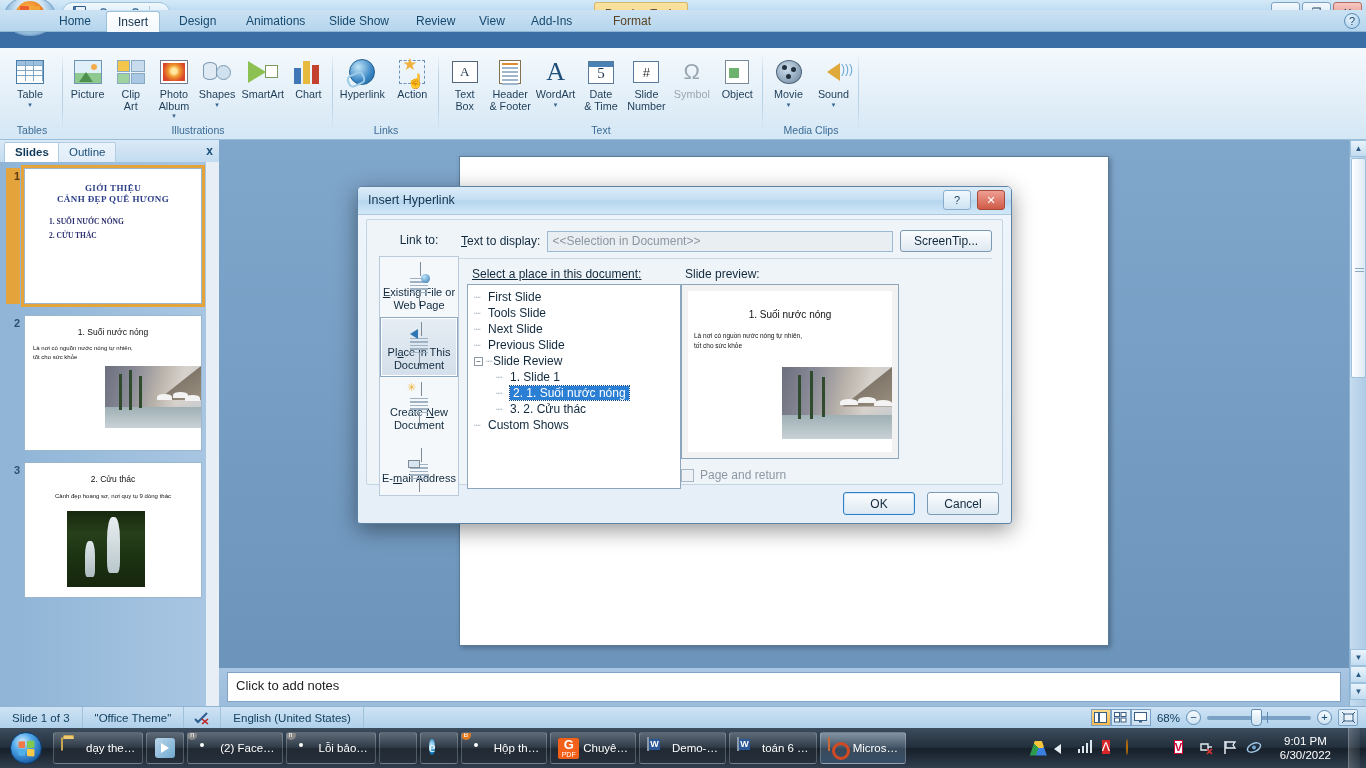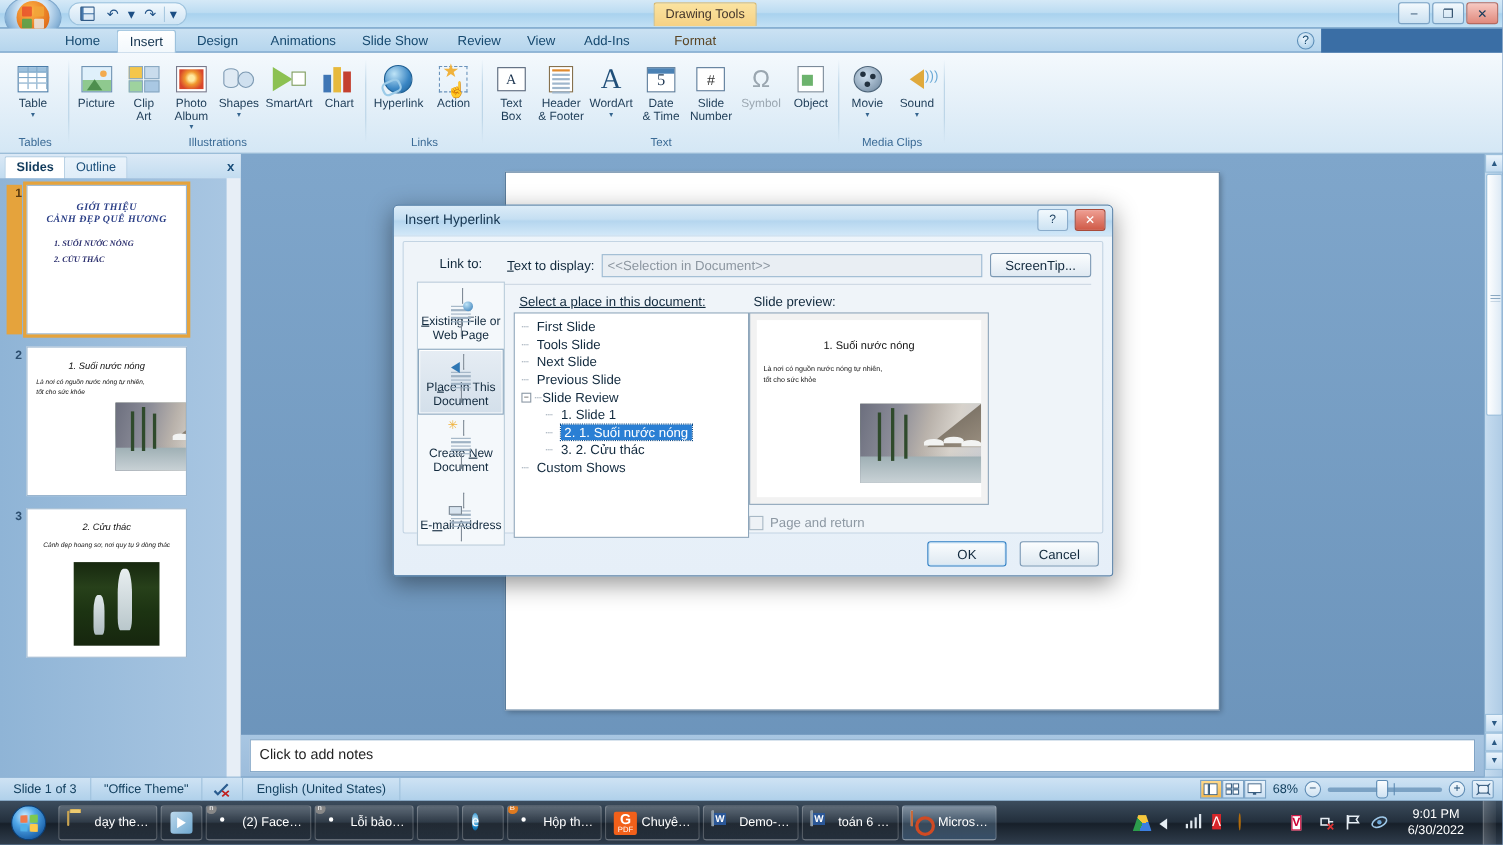--- a/index.html
+++ b/index.html
@@ -63,21 +63,21 @@
   .wbtns { position:absolute; right:4px; top:2px; display:flex; gap:2px; }
   .wbtn {
     width: 29px; height: 20px; border:1px solid #7ba2c4; border-radius:3px;
     background: linear-gradient(to bottom, #f3f9fd, #cbe1f1);
     display:flex;align-items:center;justify-content:center; font-size:11px; color:#1a3c5c;
   }
   .wbtn.close { background: linear-gradient(to bottom,#f7c9c2,#e08a7e); border-color:#b46a60; }
 
   
   .tabstrip {
-    position:absolute; left:0; top:26px; width:1201px; height:22px;
+    position:absolute; left:0; top:10px; width:1366px; height:22px;
     background: linear-gradient(to bottom, #cbe2f3, #b5d5ed);
     border-bottom:1px solid #90b7d6;
   }
   .tab {
     position:absolute; top:1px; height:21px; padding: 3px 11px 0 11px;
     font-size:12px; color:#16496f; white-space:nowrap;
   }
   .tab.active {
     background: linear-gradient(to bottom,#ffffff,#f2f8fc);
     border:1px solid #9cc1dc; border-bottom:none; border-radius:3px 3px 0 0; color:#10304c;
@@ -168,21 +168,21 @@
      color:#1a4e7a; }
   .pane-tab.active { background:#fff; border:1px solid #a9c7de; border-bottom:none;
      border-radius:2px 2px 0 0; font-weight:bold; color:#103a5c; }
   .pane-tab.inactive { background:linear-gradient(to bottom,#eaf3fb,#d6e7f5);
      border:1px solid #b3cde2; border-bottom:none; border-radius:2px 2px 0 0; }
   .pane-close { position:absolute; right:6px; top:4px; font-size:12px; color:#1a4e7a; font-weight:bold; }
   .thumbs { position:absolute; left:0; top:22px; width:206px; height:556px;
      background: linear-gradient(to right,#8fb4d6,#a8c6e2); padding:6px 0 0 6px; overflow:hidden; }
   .thumb-row { display:flex; margin-bottom:11px; }
   .thumb-num { width:14px; text-align:right; font-size:11px; color:#2d4f70; padding-top:2px; margin-right:4px; font-weight:bold;}
-  .thumb { width:146px; height:136px; background:#fff; border:1px solid #9bb6cf; position:relative; overflow:hidden;font-style:italic;}
+  .thumb { width:178px; height:136px; background:#fff; border:1px solid #9bb6cf; position:relative; overflow:hidden;}
   .thumb.selected { outline:3px solid #e5a33c; outline-offset:0px; }
   .thumb-row.selected .thumb-num { background:#e5a33c; color:#5a3b10; }
 
   .t1-title { position:absolute; left:0; right:0; top:14px; text-align:center;
      font-family:"Liberation Serif",serif; font-size:9px; font-weight:bold; color:#2b3f87; line-height:11px;
      letter-spacing:.4px; }
   .t1-li { position:absolute; left:24px; font-family:"Liberation Serif",serif; font-size:7.5px;
      font-weight:bold; color:#2b2f6e; }
   .t2-title { position:absolute; left:0; right:0; top:11px; text-align:center; font-size:8.5px; color:#111; }
   .t2-body { position:absolute; left:8px; top:28px; font-size:6px; color:#111; line-height:9px; }

